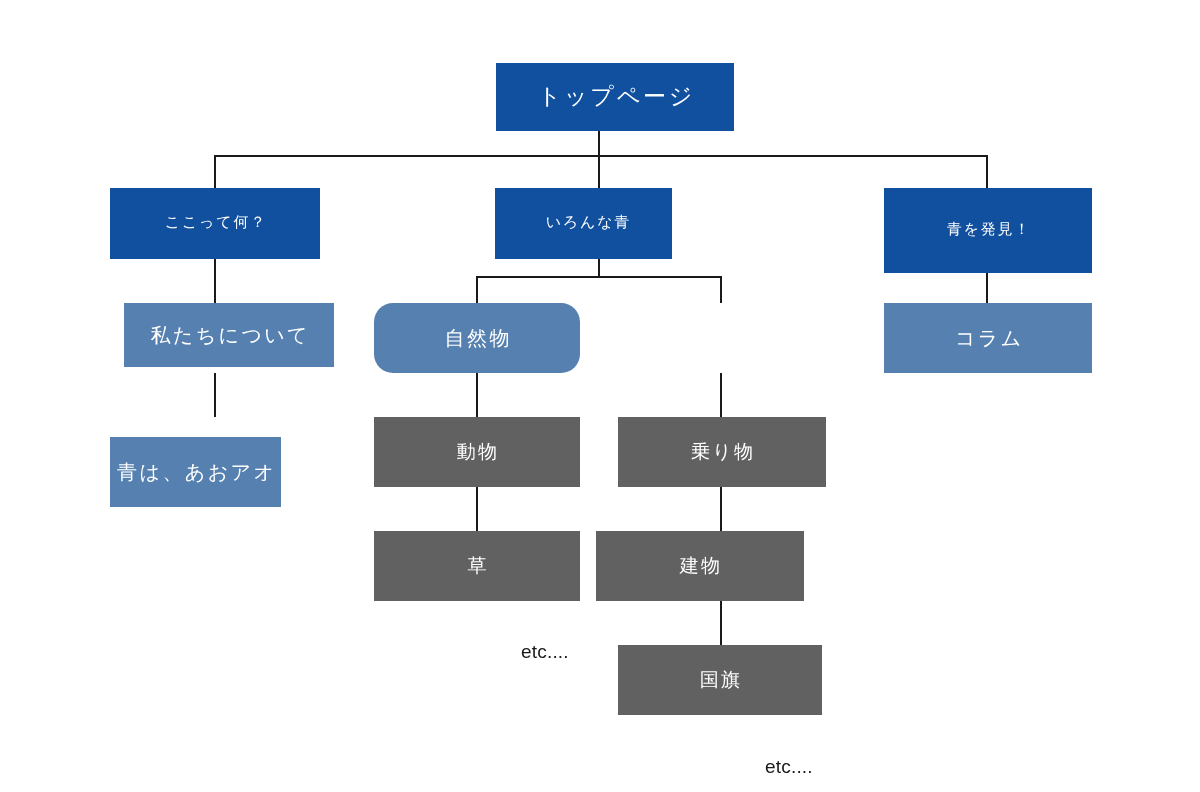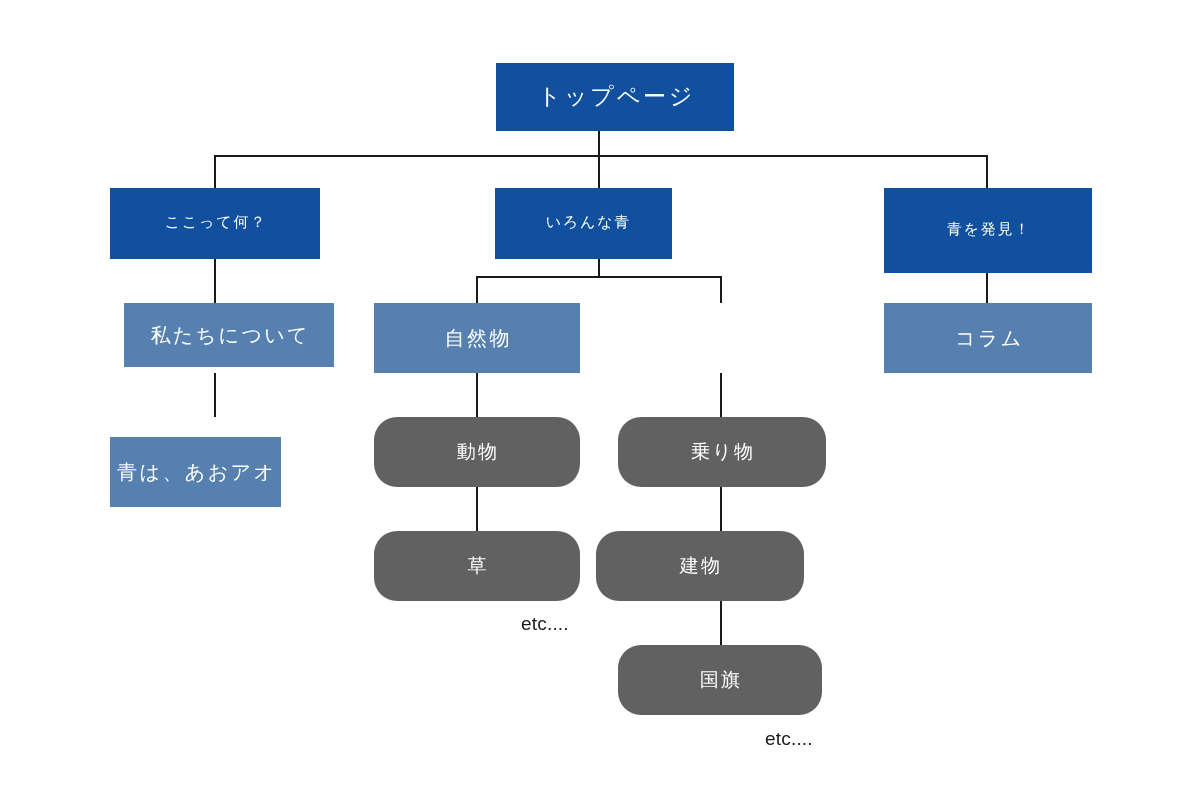--- a/index.html
+++ b/index.html
@@ -28,38 +28,39 @@
     line-height: 1.2;
     z-index: 3;
   }
   .lvl-primary   { background: #11509f; }
   .lvl-secondary { background: #5580b0; }
   .lvl-tertiary  { background: #616161; }
 
   .node-root     { font-size: 23px; }
   .node-l1       { font-size: 15px; font-family: Liberation Mono, monospace; }
   .node-l2       { font-size: 20px; }
-  .node-l3       { font-size: 19px; border-radius: 23px; }
+  .node-l3       { font-size: 19px; }
 
   .connector {
     position: absolute;
     background: #1a1a1a;
     z-index: 1;
   }
   .connector.v { width: 2px; }
   .connector.h { height: 2px; }
 
   .etc-label {
     position: absolute;
     color: #1a1a1a;
     font-size: 19px;
     font-family: "Liberation Sans", "DejaVu Sans", sans-serif;
     letter-spacing: 0.01em;
     white-space: nowrap;
     z-index: 3;
+    margin-top: 28px;
   }
 </style>
 </head>
 <body>
 
 <div id="canvas">
 
   <div class="connector v" style="left:598px; top:131px; height:26px;"></div>
 
   <div class="connector h" style="left:214px; top:155px; width:772px;"></div>
@@ -88,21 +89,21 @@
   <div class="node lvl-primary node-root" style="left:496px; top:63px; width:238px; height:68px;">トップページ</div>
 
   <div class="node lvl-primary node-l1" style="left:110px; top:188px; width:210px; height:71px;">ここって何？</div>
 
   <div class="node lvl-primary node-l1" style="left:495px; top:188px; width:177px; height:71px;padding-left:8px;">いろんな青</div>
 
   <div class="node lvl-primary node-l1" style="left:884px; top:188px; width:208px; height:85px;">青を発見！</div>
 
   <div class="node lvl-secondary node-l2" style="left:110px; top:303px; width:210px; height:64px;margin-left:14px;">私たちについて</div>
 
-  <div class="node lvl-secondary node-l2" style="left:374px; top:303px; width:206px; height:70px;">自然物</div>
+  <div class="node lvl-secondary node-l2" style="left:374px; top:303px; width:206px; height:70px;border-radius:19px;">自然物</div>
 
 
   <div class="node lvl-secondary node-l2" style="left:884px; top:303px; width:208px; height:70px;">コラム</div>
 
   <div class="node lvl-secondary node-l2" style="left:110px; top:437px; width:171px; height:70px;">青は、あおアオ</div>
 
   <div class="node lvl-tertiary node-l3" style="left:374px; top:417px; width:206px; height:70px;">動物</div>
 
   <div class="node lvl-tertiary node-l3" style="left:618px; top:417px; width:208px; height:70px;">乗り物</div>
 

